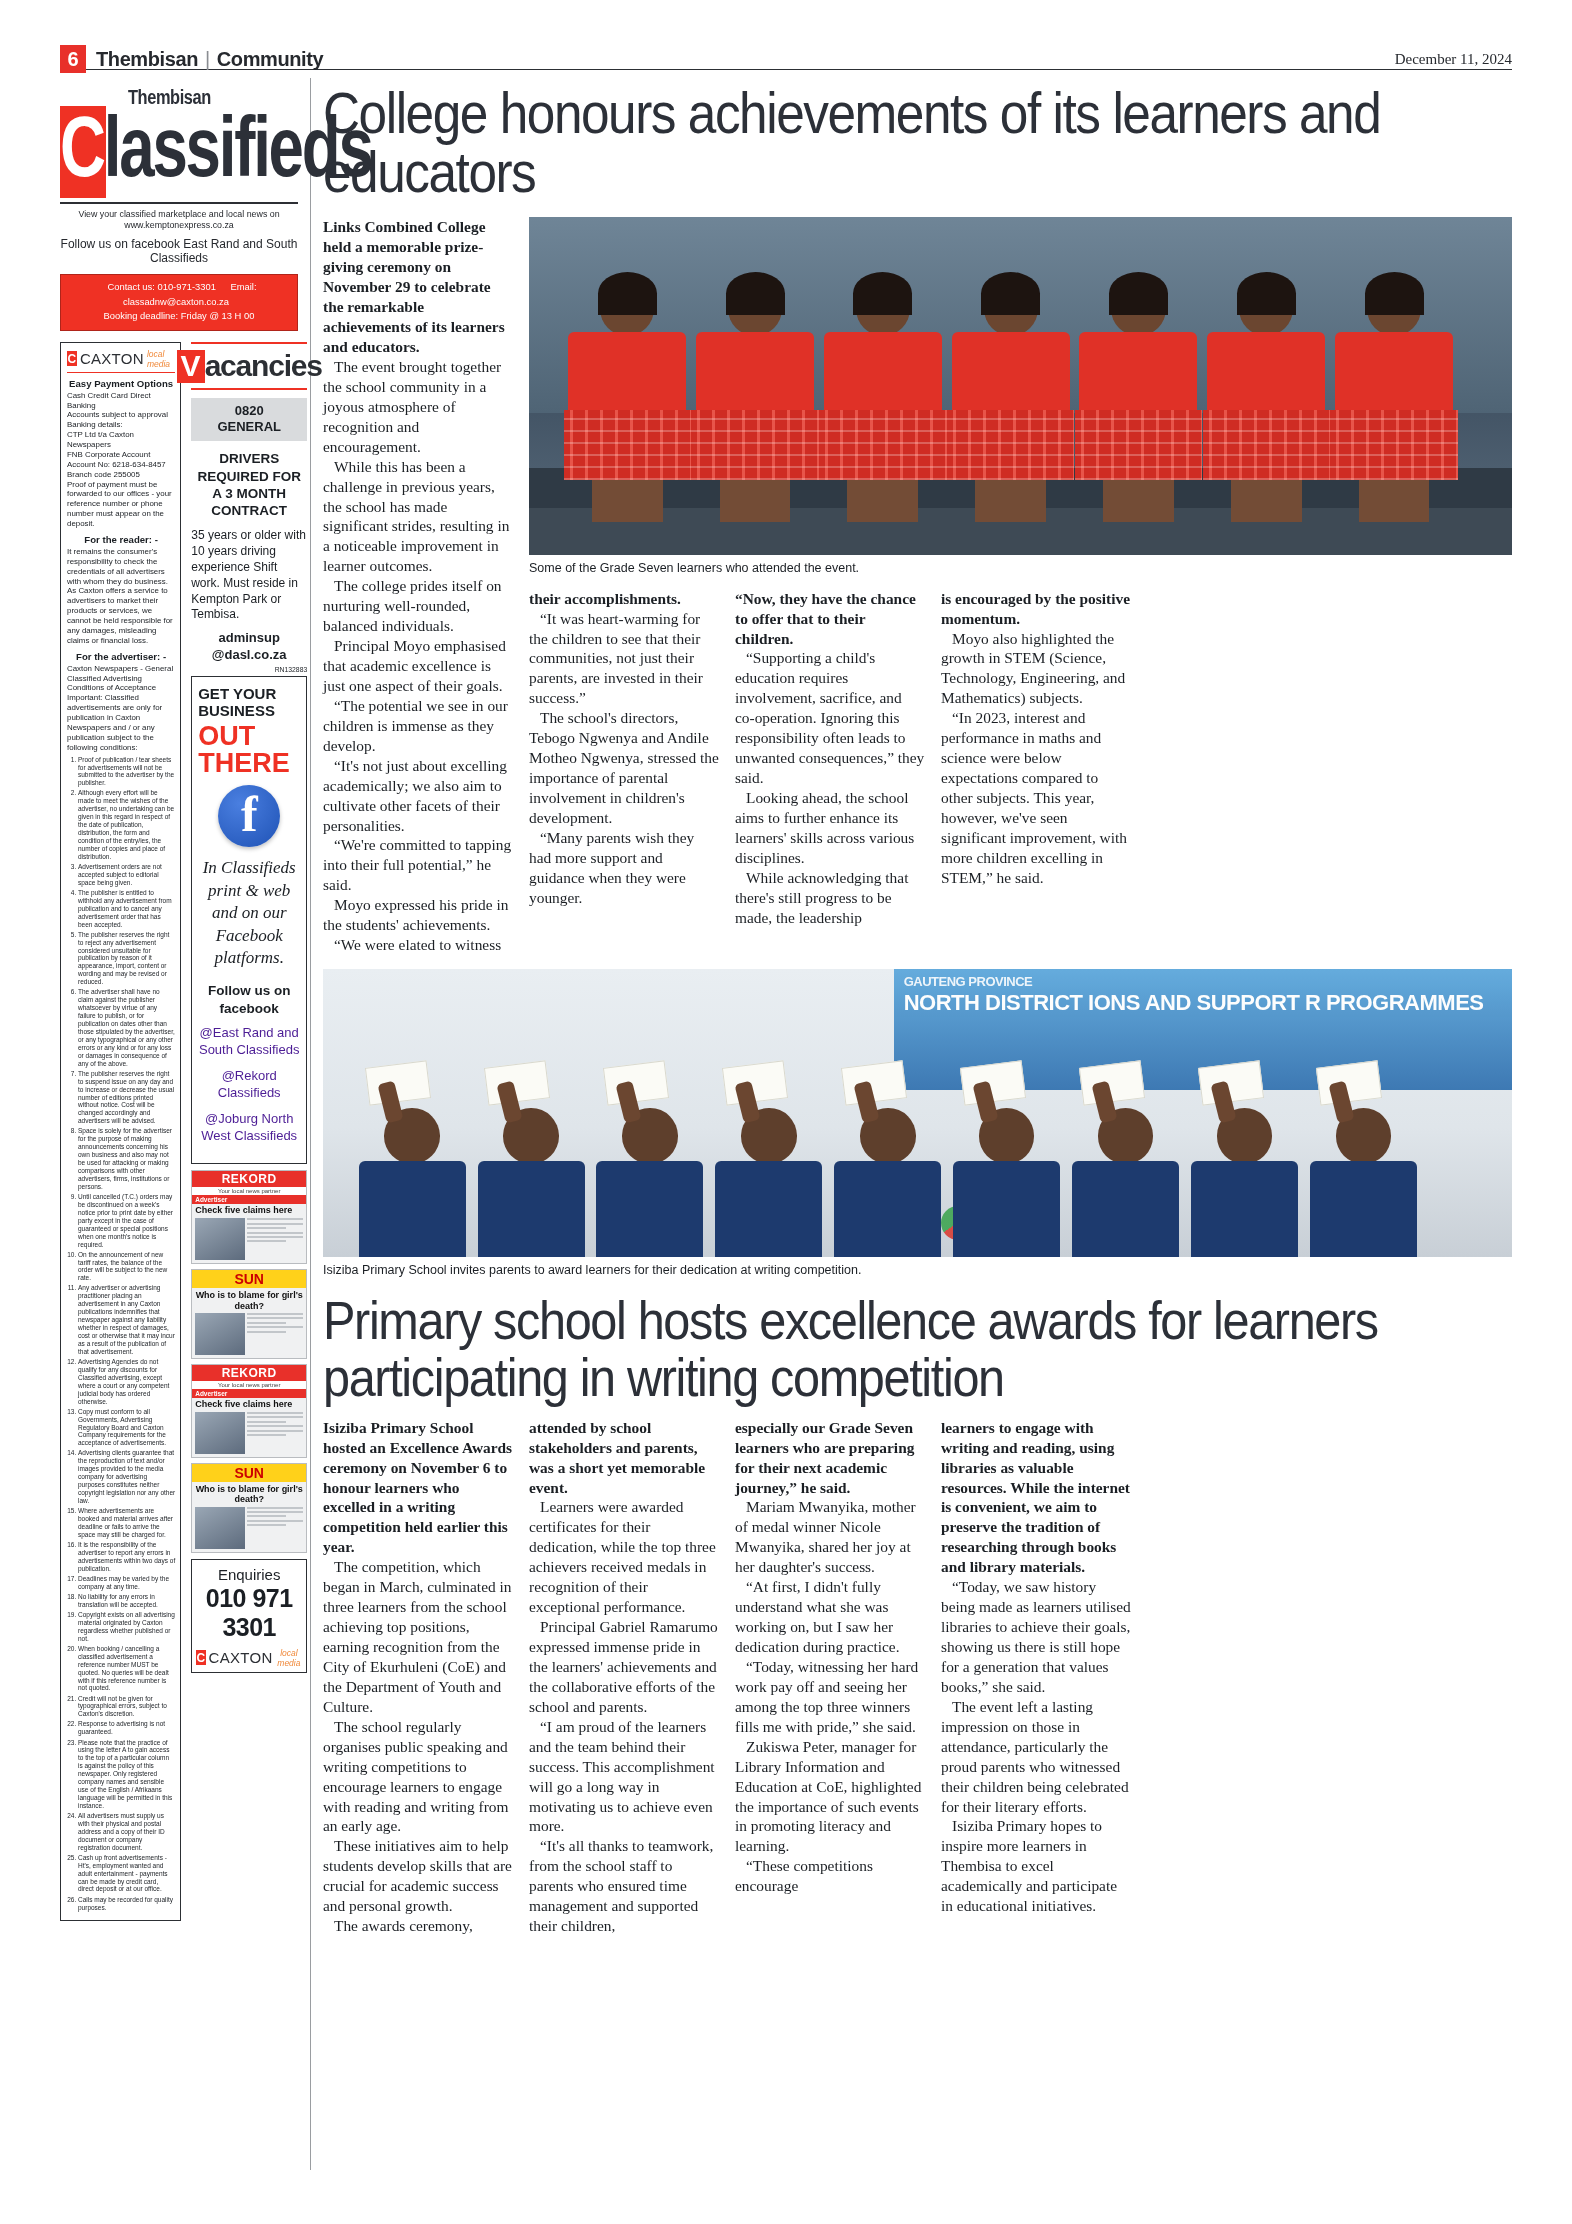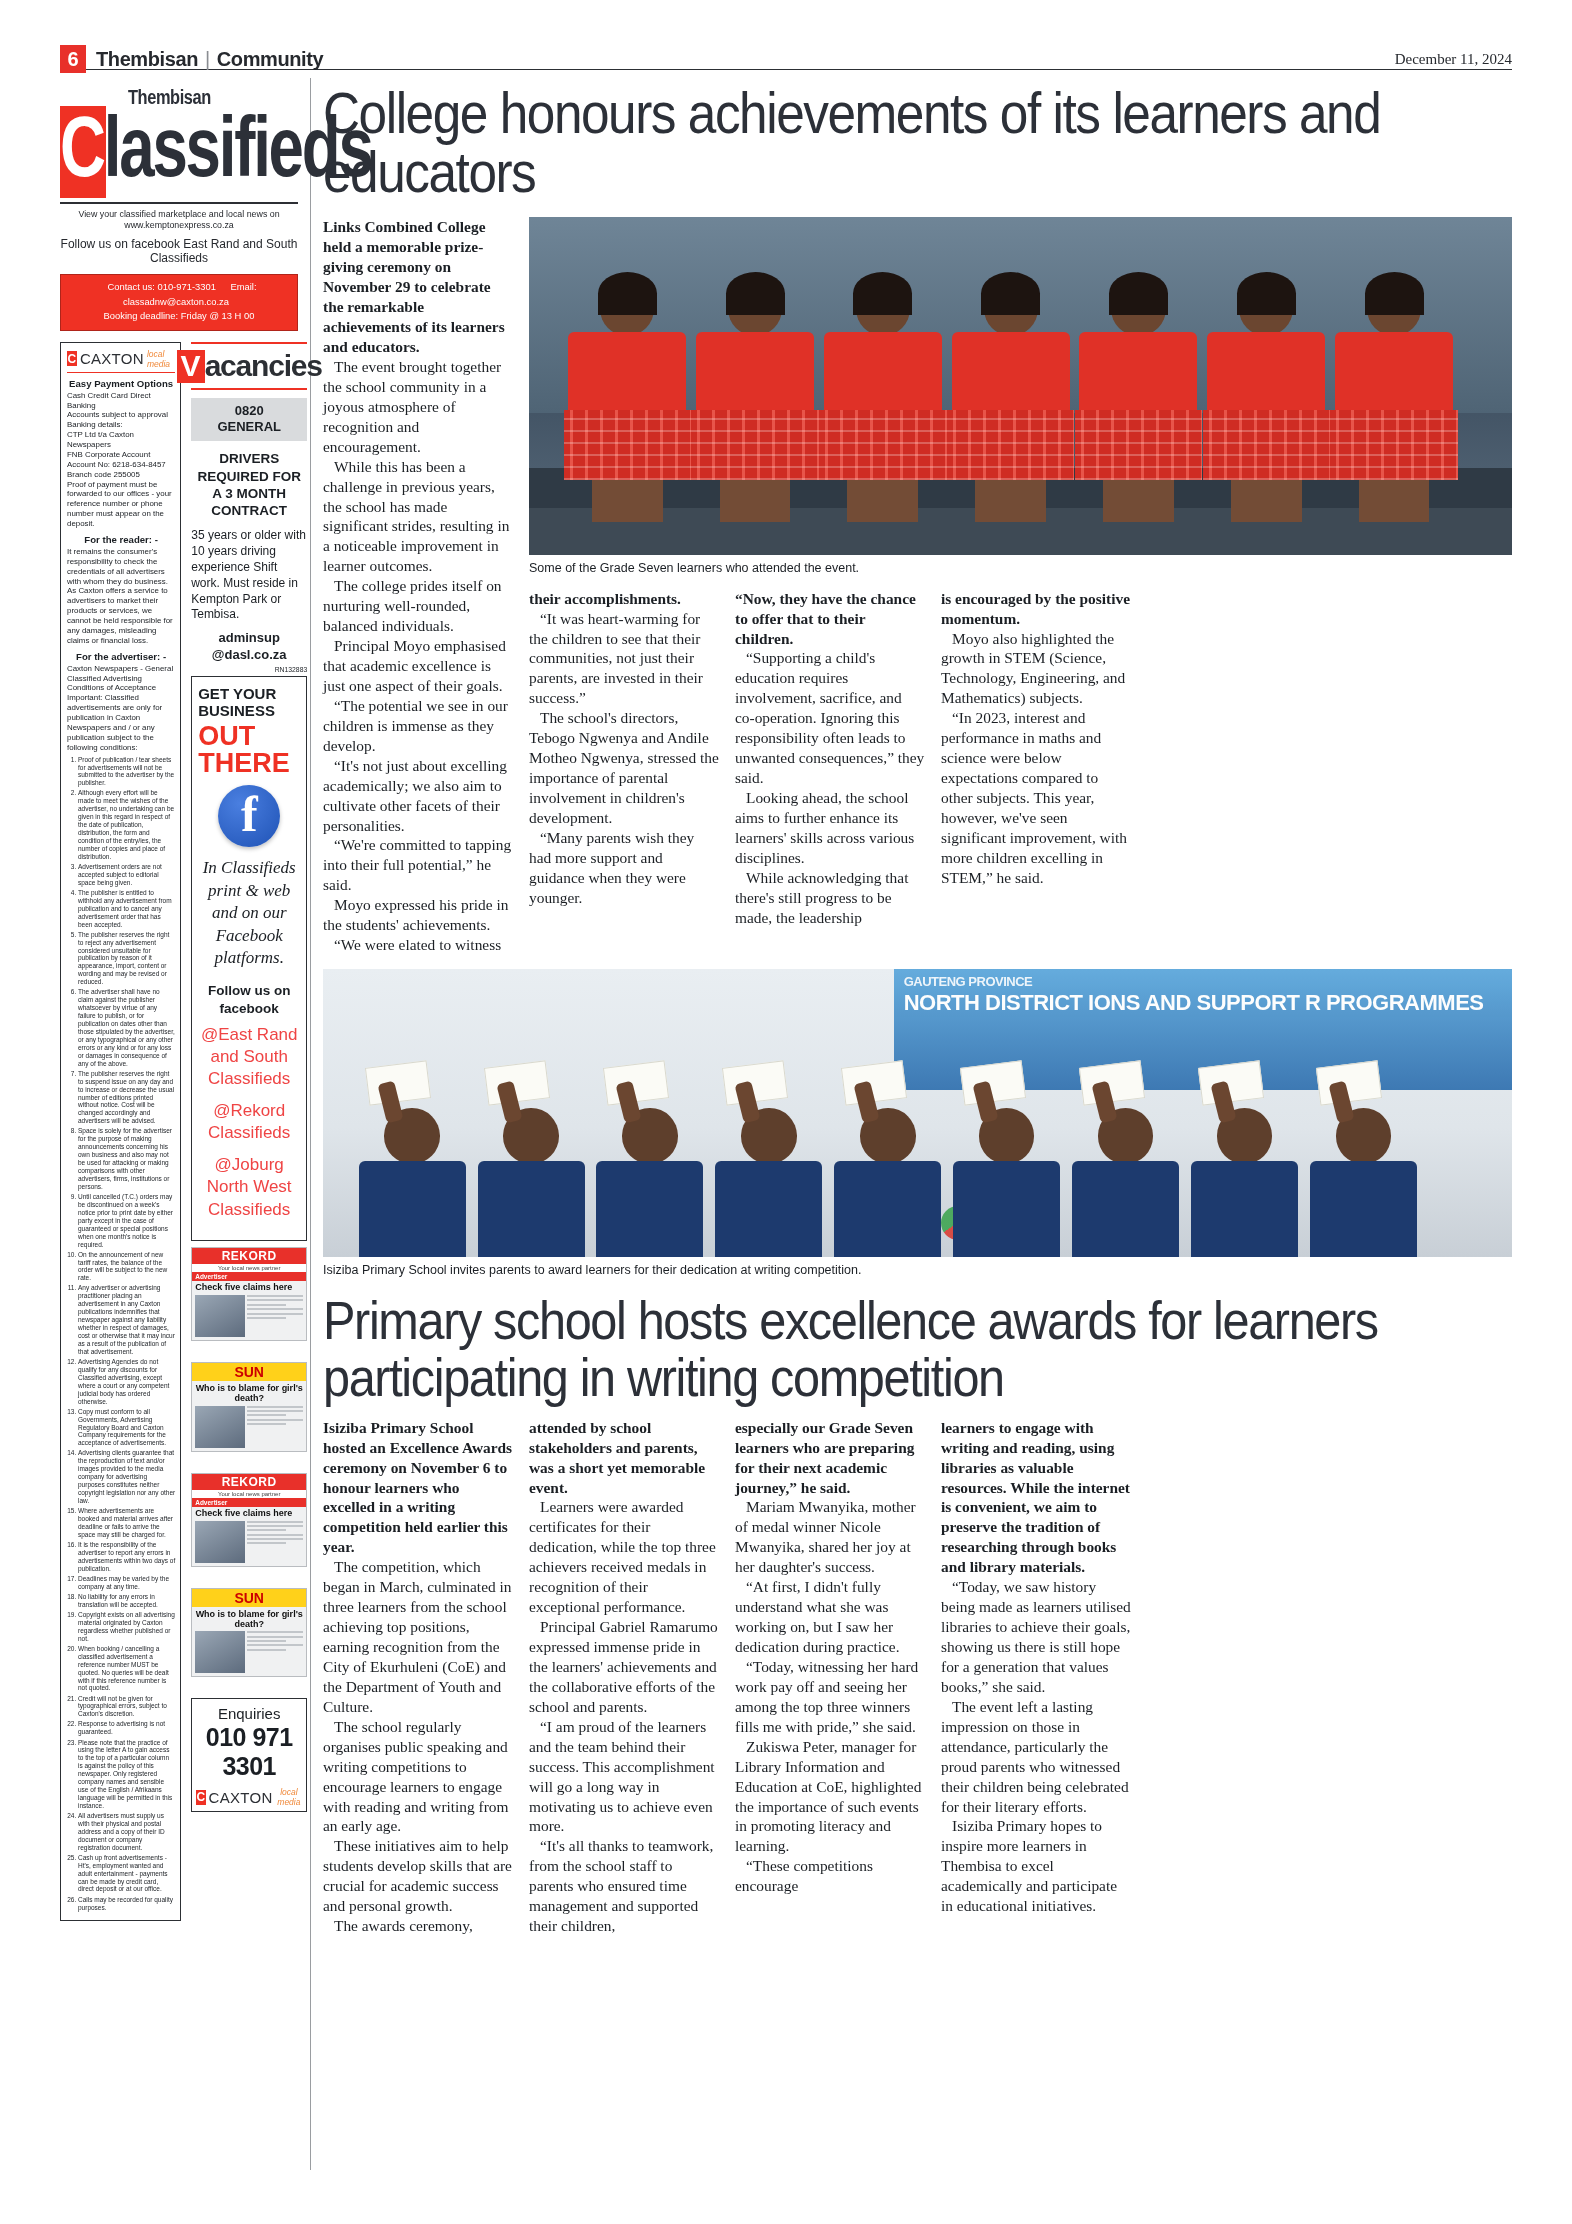--- a/index.html
+++ b/index.html
@@ -198,29 +198,29 @@
     font-size: 17px; line-height: 1.32; text-align: center;
     margin-top: 10px; color: #1b1f24;
   }
   .gyb-follow {
     font-family: "Liberation Sans", sans-serif; font-weight: bold;
     font-size: 13.5px; line-height: 1.3; text-align: center;
     margin-top: 13px; color: #1b1f24;
   }
   .gyb-handles {
     font-family: "Liberation Sans", sans-serif;
-    font-size: 17px; line-height: 1.32; text-align: center;
-    margin-top: 6px; color: #ef4444;
+    font-size: 13px; line-height: 1.32; text-align: center;
+    margin-top: 6px; color: #4c1d95;
   }
   .gyb-handles p { margin-bottom: 9px; }
 
   
   .thumbs { margin-top: 6px; }
   .thumb {
-    border: 1px solid #b9bcc0; margin-bottom: 21px;
+    border: 1px solid #b9bcc0; margin-bottom: 5px;
     background: #f0f1f2; position: relative; overflow: hidden;
   }
   .th-masthead {
     background: #e8302a; color: #fff;
     font-family: "Liberation Sans", sans-serif; font-weight: bold;
     font-size: 12px; text-align: center; padding: 1px 0; letter-spacing: 0.5px;
   }
   .th-strap {
     font-family: "Liberation Sans", sans-serif; font-size: 6px;
     text-align: center; color: #444; background: #fff; padding: 1px 0;

